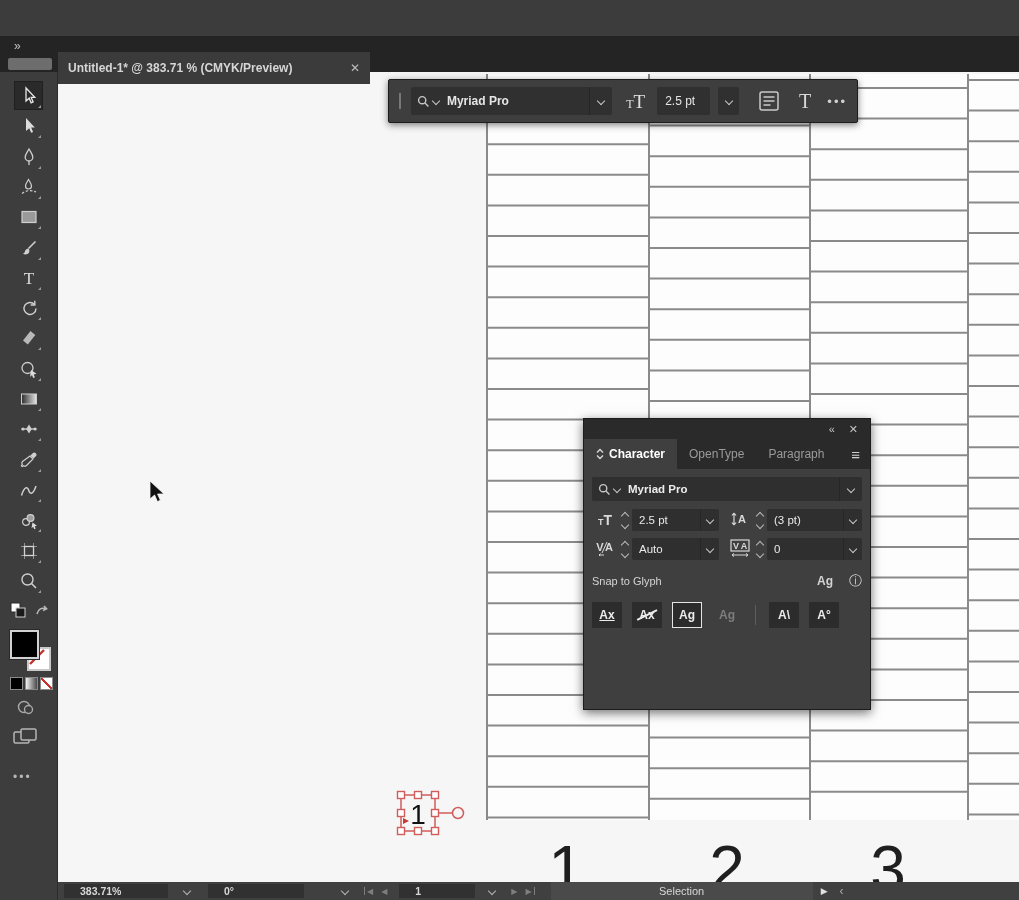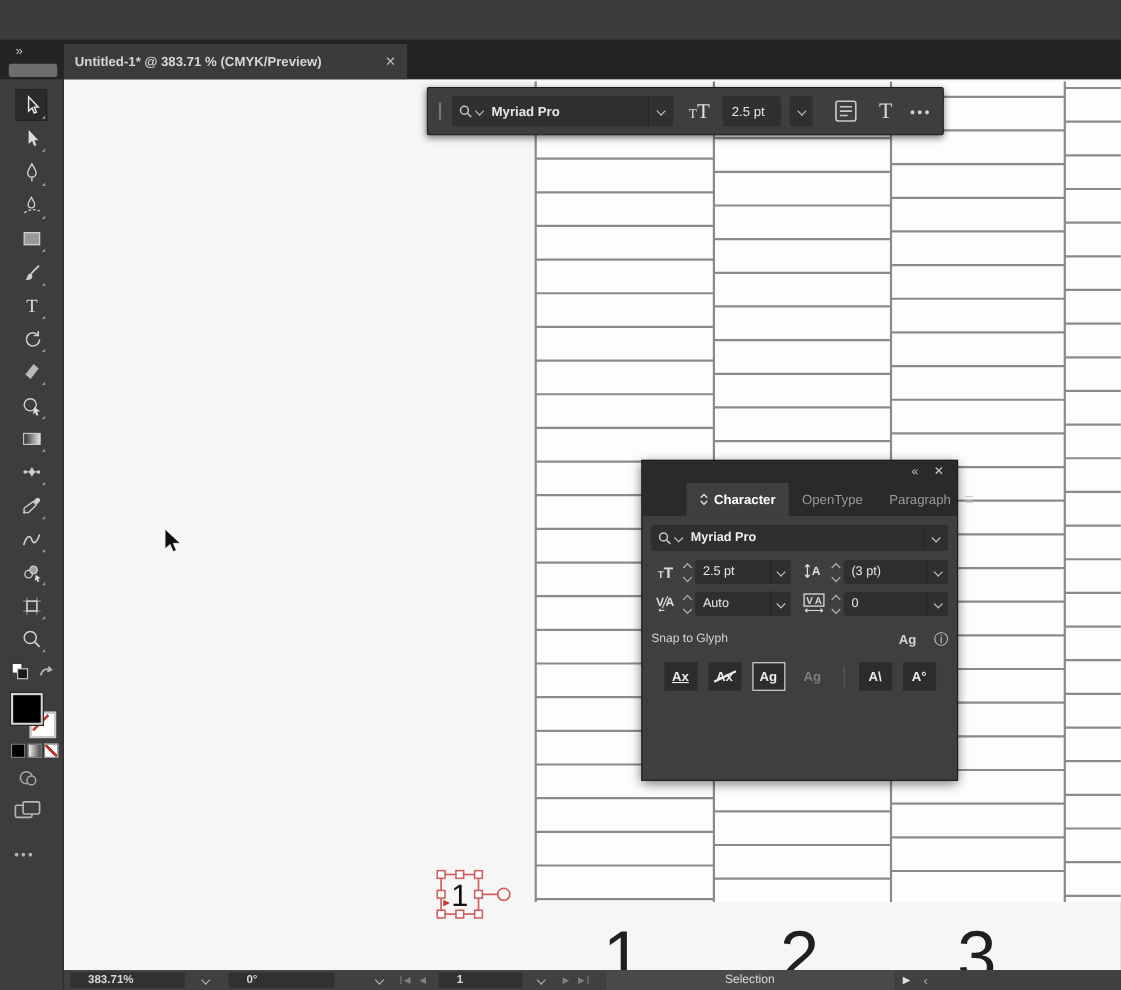--- a/index.html
+++ b/index.html
@@ -10,21 +10,21 @@
            display:flex;align-items:center;padding-left:12px;box-sizing:border-box;z-index:10;}
   .ai-logo{width:24px;height:24px;border-radius:3px;background:#5e150d;color:#ff8272;
            font-weight:bold;font-size:12px;display:flex;align-items:center;justify-content:center;margin-right:14px;}
   .home-icon{margin-right:14px;display:flex;}
   .menubar-divider{width:1px;height:22px;background:#565656;margin-right:8px;}
   .menu-item{color:#e4e4e4;font-size:13.5px;margin:0 11px;cursor:default;}
   
   .tabbar{position:absolute;left:0;top:36px;width:100%;height:36px;background:#242424;z-index:9;}
   .panel-expand{position:absolute;left:14px;top:3px;color:#c2c2c2;font-size:12px;letter-spacing:-1px;}
   .panel-grip{position:absolute;left:8px;top:22px;width:44px;height:12px;background:#6d6d6d;border-radius:2px;}
-  .doc-tab{position:absolute;left:58px;top:4px;width:312px;height:32px;background:#3b3b3b;
+  .doc-tab{position:absolute;left:58px;top:16px;width:312px;height:32px;background:#3b3b3b;
            display:flex;align-items:center;padding:8px 10px;box-sizing:border-box;}
   .doc-tab-title{color:#d6d6d6;font-size:12px;font-weight:bold;white-space:nowrap;}
   .doc-tab-close{margin-left:auto;color:#bdbdbd;font-size:12px;padding-left:10px;}
   
   .toolbar{position:absolute;left:0;top:72px;width:58px;bottom:0;background:#3d3d3d;z-index:6;
            border-right:1px solid #2c2c2c;box-sizing:border-box;}
   .tool{position:absolute;left:15px;width:27px;height:27px;display:flex;align-items:center;justify-content:center;}
   .tool.active{background:#2a2a2a;outline:1px solid #202020;}
   .tool::after{content:"";position:absolute;right:1px;bottom:1px;width:0;height:0;
                border-left:3px solid transparent;border-bottom:3px solid #9a9a9a;}
@@ -57,42 +57,42 @@
   .chev-cell{width:22px;height:100%;display:flex;align-items:center;justify-content:center;border-left:1px solid #262626;margin-left:auto;}
   .tt-icon{color:#e0e0e0;font-family:"Liberation Serif",serif;margin:0 12px 0 14px;line-height:1;}
   .tt-icon .t1{font-size:12px;}.tt-icon .t2{font-size:19px;}
   .serif-t{color:#d8d8d8;font-family:"Liberation Serif",serif;font-size:20px;margin-left:18px;}
   .more-dots{color:#d0d0d0;font-size:13px;letter-spacing:2px;margin-left:16px;}
   
   .charpanel{position:absolute;left:583px;top:418px;width:288px;height:292px;background:#3f3f3f;
              border:1px solid #1c1c1c;box-shadow:0 3px 10px rgba(0,0,0,.55);z-index:8;box-sizing:border-box;}
   .cp-header{height:20px;background:#2a2a2a;display:flex;align-items:center;justify-content:flex-end;gap:14px;padding-right:12px;}
   .cp-header span{color:#c5c5c5;font-size:11px;line-height:1;}
-  .cp-tabs{height:30px;background:#2a2a2a;display:flex;align-items:stretch;padding-left:40px;}
+  .cp-tabs{height:30px;background:#2a2a2a;display:flex;align-items:stretch;}
   .cp-tab{display:flex;align-items:center;padding:0 12px;font-size:12px;color:#9a9a9a;gap:5px;}
   .cp-tab.active{background:#3f3f3f;color:#fff;font-weight:bold;}
   .cp-menu{margin-left:auto;color:#cfcfcf;font-size:15px;display:flex;align-items:center;padding-right:10px;}
   .cp-body{padding:8px;}
   .cp-field{background:#2f2f2f;border-radius:2px;height:24px;display:flex;align-items:center;
             color:#ececec;font-size:11.5px;font-weight:bold;margin-bottom:8px;}
   .cp-row{display:flex;align-items:center;margin-bottom:7px;}
   .cp-group{display:flex;align-items:center;width:50%;box-sizing:border-box;padding-right:8px;}
   .cp-group:last-child{padding-right:0;}
   .cp-ic{width:26px;color:#d9d9d9;font-size:11px;font-weight:bold;flex:none;text-align:center;}
   .stepper{display:flex;flex-direction:column;gap:3px;margin:0 4px;flex:none;}
   .stepper .chev.sm{border-color:#b9b9b9;}
   .stepper .up{transform:rotate(-135deg);}
   .cp-val{flex:1;background:#2f2f2f;border-radius:2px;height:22px;display:flex;align-items:center;
           color:#e9e9e9;font-size:11.5px;}
   .cp-val .lbl{padding-left:7px;}
   .cp-val .chev-cell{width:18px;}
   .snap-row{display:flex;align-items:center;margin-top:12px;justify-content:center;}
   .snap-label{color:#d4d4d4;font-size:11px;}
   .snap-icons{margin-left:auto;display:flex;align-items:center;gap:16px;color:#d3d3d3;}
-  .snap-btns{display:flex;align-items:center;gap:10px;margin-top:12px;justify-content:center;}
+  .snap-btns{display:flex;align-items:center;gap:10px;margin-top:12px;}
   .sbtn{width:30px;height:26px;background:#2c2c2c;color:#ececec;font-size:12px;font-weight:bold;
         display:flex;align-items:center;justify-content:center;position:relative;}
   .sbtn.underline span{text-decoration:underline;}
   .sbtn.strike::after{content:"";position:absolute;left:4px;right:4px;top:12px;height:1.5px;
                       background:#ececec;transform:rotate(-26deg);}
   .sbtn.boxed{border:1.5px solid #e6e6e6;box-sizing:border-box;}
   .sbtn.dim{background:transparent;color:#7d7d7d;}
   .sbtn-div{width:1px;height:20px;background:#5c5c5c;margin:0 3px;}
   
   .statusbar{position:absolute;left:0;bottom:0;width:100%;height:18px;background:#404040;z-index:5;

